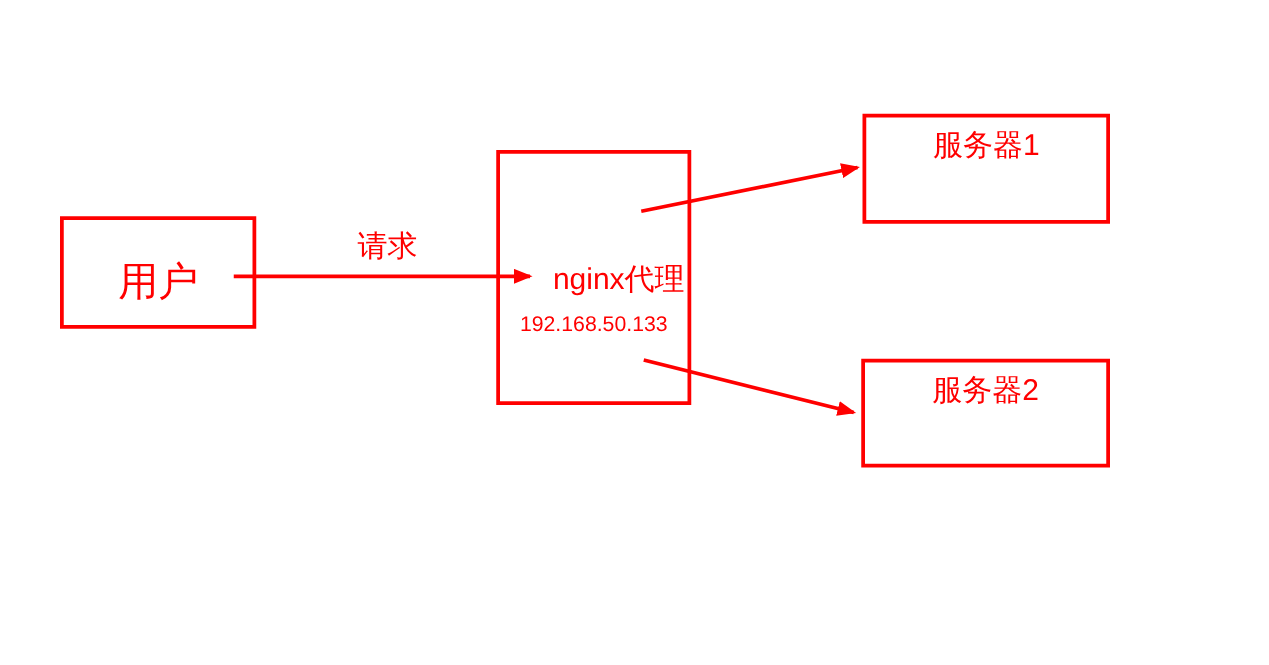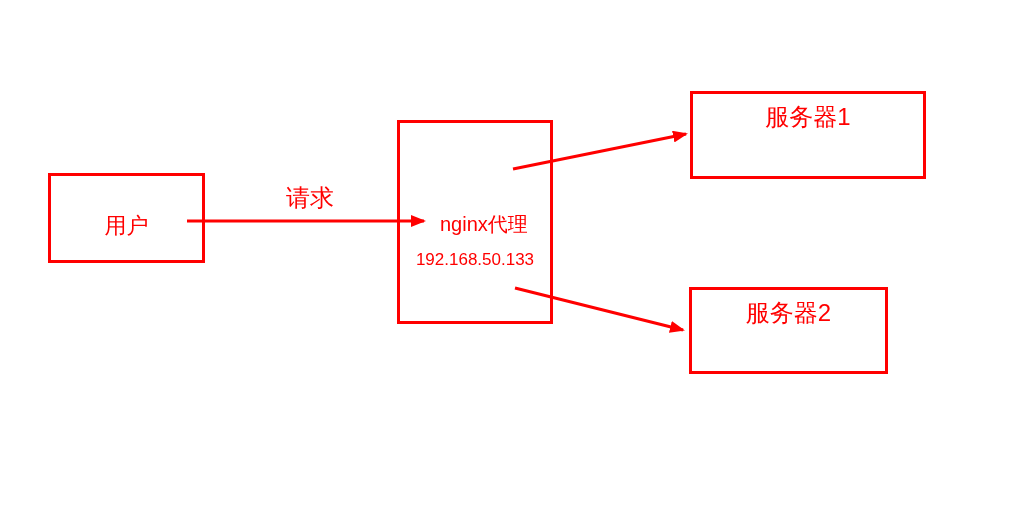--- a/index.html
+++ b/index.html
@@ -28,33 +28,33 @@
   .node {
     position: absolute;
     border: 3px solid var(--accent);
     background: transparent;
     color: var(--accent);
   }
   .node-user {
     left: 48px; top: 173px; width: 157px; height: 90px;
     display: flex; align-items: center; justify-content: center;
   }
-  .node-user .node-title { font-size: 22px; margin-top: 16px; }
+  .node-user .node-title { font-size: 32px; margin-top: 16px; }
   .node-nginx {
     left: 397px; top: 120px; width: 156px; height: 204px;
   }
   .node-nginx .node-title {
     position: absolute; left: 0; right: 0; top: 88px;
-    font-size: 20px; line-height: 26px; margin-left: 40px;
+    text-align: center; font-size: 24px; line-height: 26px; margin-left: 40px;
   }
   .node-nginx .node-ip {
     position: absolute; left: 0; right: 0; top: 126px;
     text-align: center; font-size: 17px; line-height: 22px;
   }
-  .node-server1 { left: 690px; top: 91px;  width: 236px; height: 88px; }
+  .node-server1 { left: 690px; top: 91px;  width: 198px; height: 88px; }
   .node-server2 { left: 689px; top: 287px; width: 199px; height: 87px; }
   .node-server1 .node-title,
   .node-server2 .node-title {
     position: absolute; left: 0; right: 0; top: 9px;
     text-align: center; font-size: 24px; line-height: 28px;
   }
   .node-server1 .node-ip,
   .node-server2 .node-ip {
     position: absolute; left: 0; right: 0; top: 50px;
     text-align: center; font-size: 21px; line-height: 26px;

